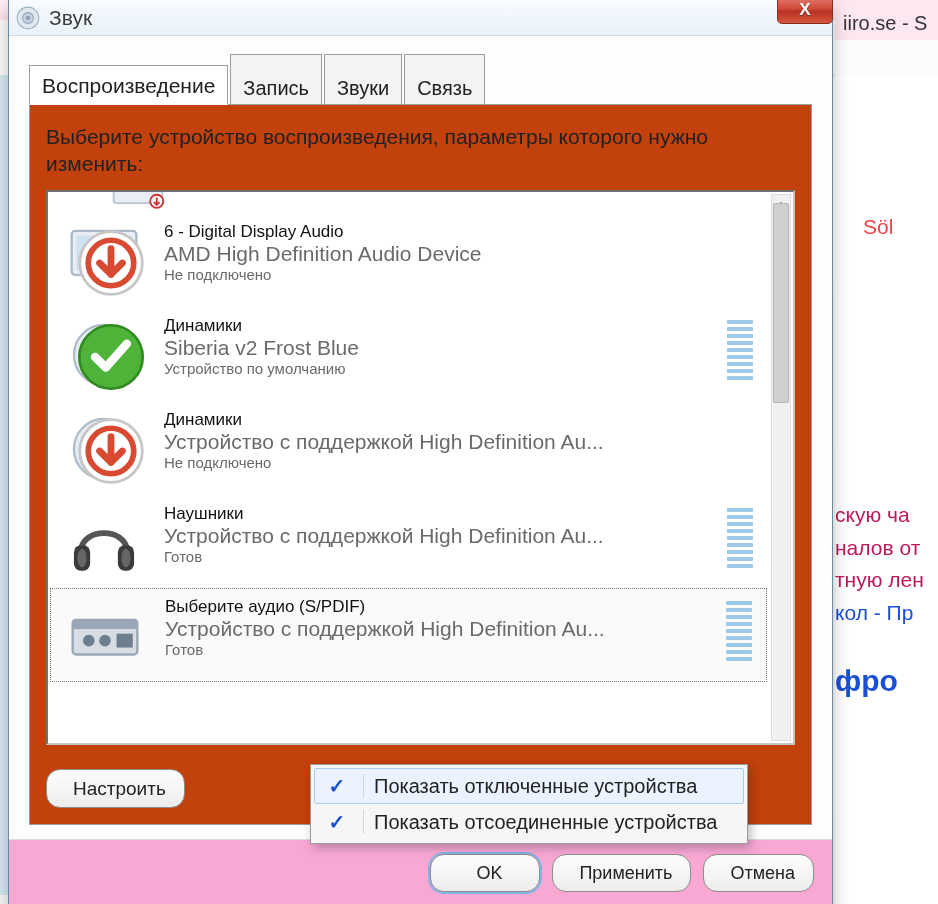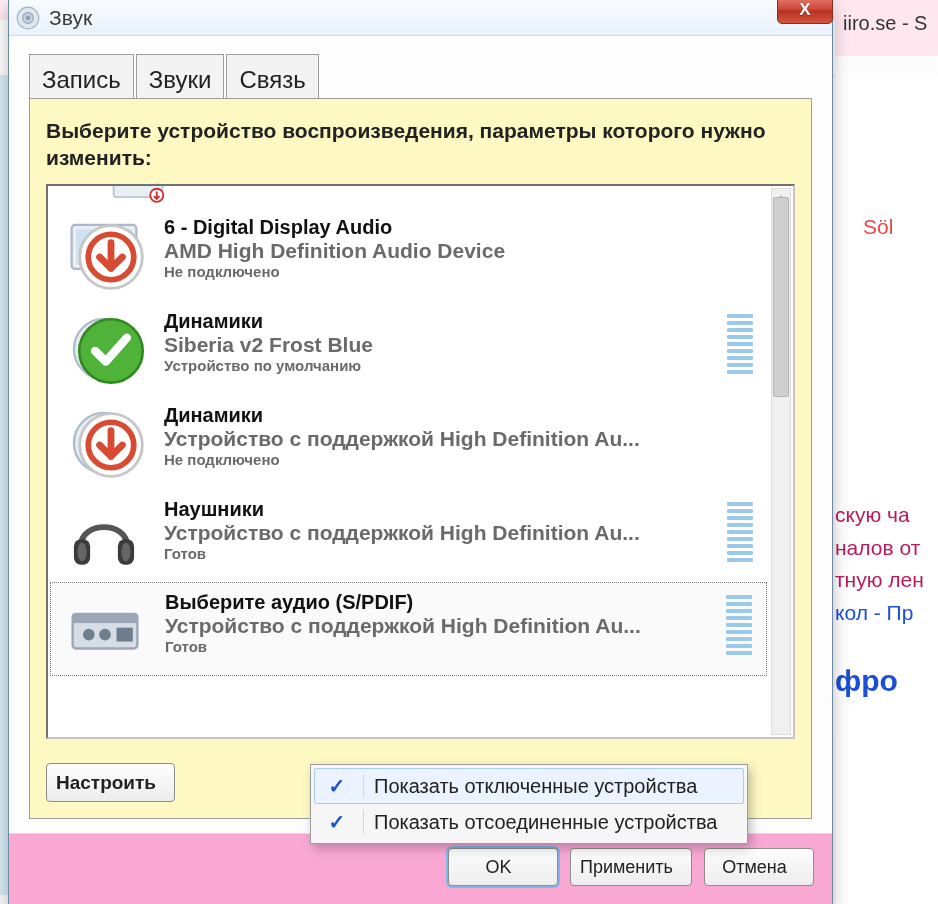--- a/index.html
+++ b/index.html
@@ -18,21 +18,21 @@
   .bg-browser {
     position: absolute;
     top: 0; right: 0; left: 0;
     height: 904px;
     background: linear-gradient(#fdfdfe, #f8f8f8);
   }
   .bg-titlebar {
     position: absolute; top:0; left:0; right:0; height:20px;
     background: linear-gradient(#fff0f5,#ffe6ee);
   }
-  .bg-bar1 { position:absolute; top:0; right:0; left:835px; height:56px; background:#ffe7f0; font-size:20px; padding:12px 8px; color:#333; font-weight:400;}
+  .bg-bar1 { position:absolute; top:0; right:0; left:835px; height:40px; background:#ffe7f0; font-size:20px; padding:12px 8px; color:#333; font-weight:400;}
   .bg-body { position:absolute; top:75px; right:0; left:835px; bottom:0; background:#fff; padding:10px 0; font-size:21px; color:#333; }
   .bg-body .search { color:#ef4444; margin-bottom:260px; margin-top:130px; padding-left:28px;}
   .bg-body .txt { color:#be185d; line-height:1.55;}
   .bg-body .lnk { color:#1a4fd6;}
   .bg-body .hdr { color:#1a4fd6; font-size:30px; font-weight:600; margin-top:35px;}
   .bg-sidebar { position:absolute; top:75px; left:0; width:8px; height:820px; background:#d7eaf4;}
   .bg-divider { position:absolute; top:255px; left:835px; right:0; height:1px; background:#d7eaf4;}
   .bg-line2 { position:absolute; top:75px; left:0; right:0; height:1px; background:#d0d0d0;}
 
   
@@ -86,40 +86,39 @@
     display:flex;
     align-items:flex-end;
     gap:2px;
     margin-bottom:-1px;
     position:relative;
     z-index:2;
   }
   .tab {
     border:1px solid #9d9d9d;
     border-bottom:1px solid #9d9d9d;
-    padding:11px 12px 4px 12px;
-    font-size:24px;
+    padding:22px 12px 4px 12px;
+    font-size:20px;
     background:#f3f3f3;
     color:#222;
     position:relative;
   }
   .tab.active {
     background:#fff;
     border-bottom-color:#fff;
     font-size:21px;
     padding:8px 12px 6px 12px;
   }
 
   .tab-panel {
     border:1px solid #9d9d9d;
-    background:#fef9c3;
+    background:#c2410c;
     padding:18px 16px 16px 16px;
     min-height:700px;
     position:relative;
-    font-weight:bold;
   }
   .instruction {
     font-size:21px;
     color:#222;
     line-height:1.3;
     margin-bottom:12px;
   }
   .device-list-wrap {
     border:2px inset #c5c5c5;
     background:#fff;
@@ -164,36 +163,36 @@
   .dev-icon {
     width:84px; height:78px; flex:0 0 84px;
     position:relative;
     display:flex; align-items:center; justify-content:center;
   }
   .dev-icon svg { width:78px; height:74px;}
   .overlay-badge {
     position:absolute; bottom:-4px; right:-4px;
   }
   .dev-text { flex:1; min-width:0;}
-  .dev-name { font-size:20px; color:#111;}
+  .dev-name { font-size:17px; color:#111;}
   .dev-desc { font-size:21px; color:#6a6a6a; white-space:nowrap; overflow:hidden; text-overflow:ellipsis;}
   .dev-status { font-size:15px; color:#6a6a6a;}
   .level-meter {
     flex:0 0 26px;
     display:flex; flex-direction:column; gap:3px; margin-top:4px;
   }
   .level-meter .bar { height:4px; background:#9cc9e8; border-radius:1px;}
 
   .actions-row { margin-top:24px;}
   .btn {
     border:1px solid #8d8d8d;
     background:linear-gradient(#fdfdfd,#ededed);
-    padding:8px 18px 7px 9px;
+    padding:8px 18px 7px 26px;
     font-size:19px;
-    border-radius:4px;
+    border-radius:14px;
     color:#222;
     display:inline-flex; align-items:center; gap:6px;
     box-shadow: inset 0 1px 0 #fff;
   }
 
   .footer-btns {
     display:flex;
     gap:12px;
     justify-content:flex-end;
     padding:14px 18px 20px 18px;
@@ -256,20 +255,21 @@
           <circle cx="12" cy="12" r="2" fill="#879db1"></circle>
         </svg>
     </span>
     <span class="title-text">Звук</span>
     <div class="close-btn">
       <span>X</span>
     </div>
   </div>
   <div class="dialog-body">
     <div class="tabs" id="tabs">
+        <div class="tab active">Воспроизведение</div>
         <div class="tab">Запись</div>
         <div class="tab">Звуки</div>
         <div class="tab">Связь</div>
       </div>
     <div class="tab-panel">
       <div class="instruction">Выберите устройство воспроизведения, параметры которого нужно изменить:</div>
       <div class="device-list-wrap">
         <div class="device-list" id="devlist">
           <div class="list-top-clip">
             <span class="mini">

